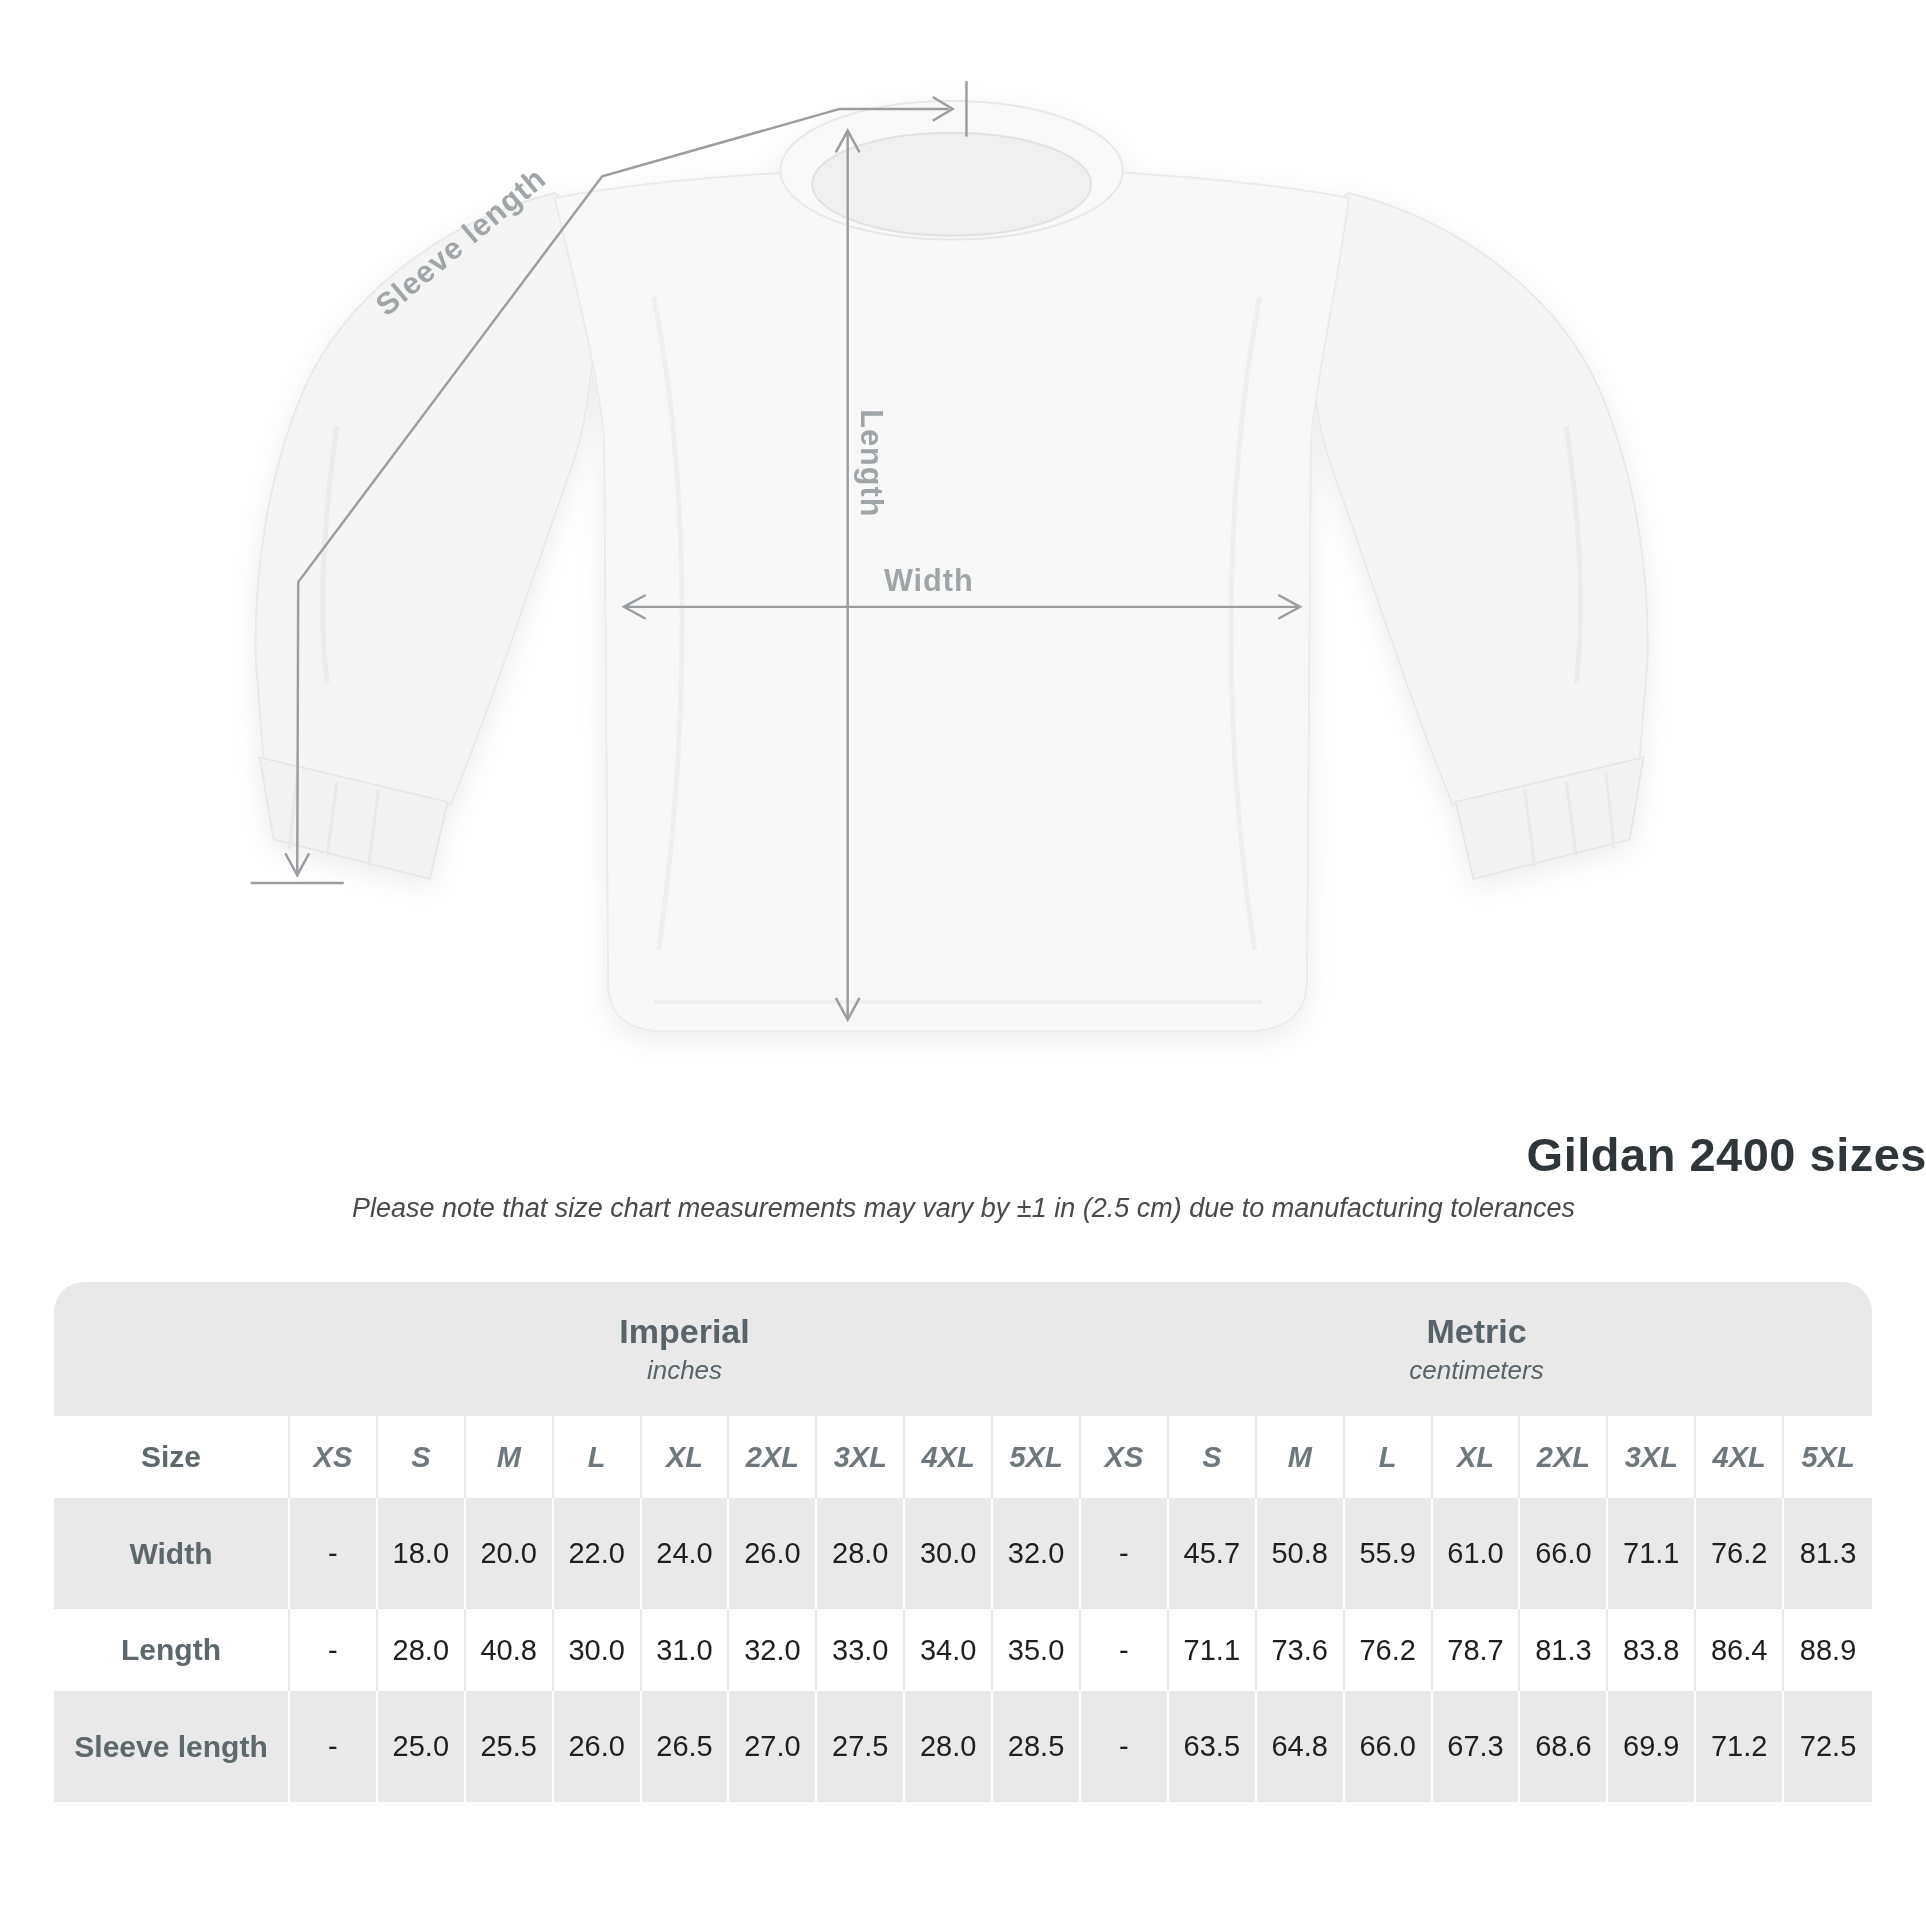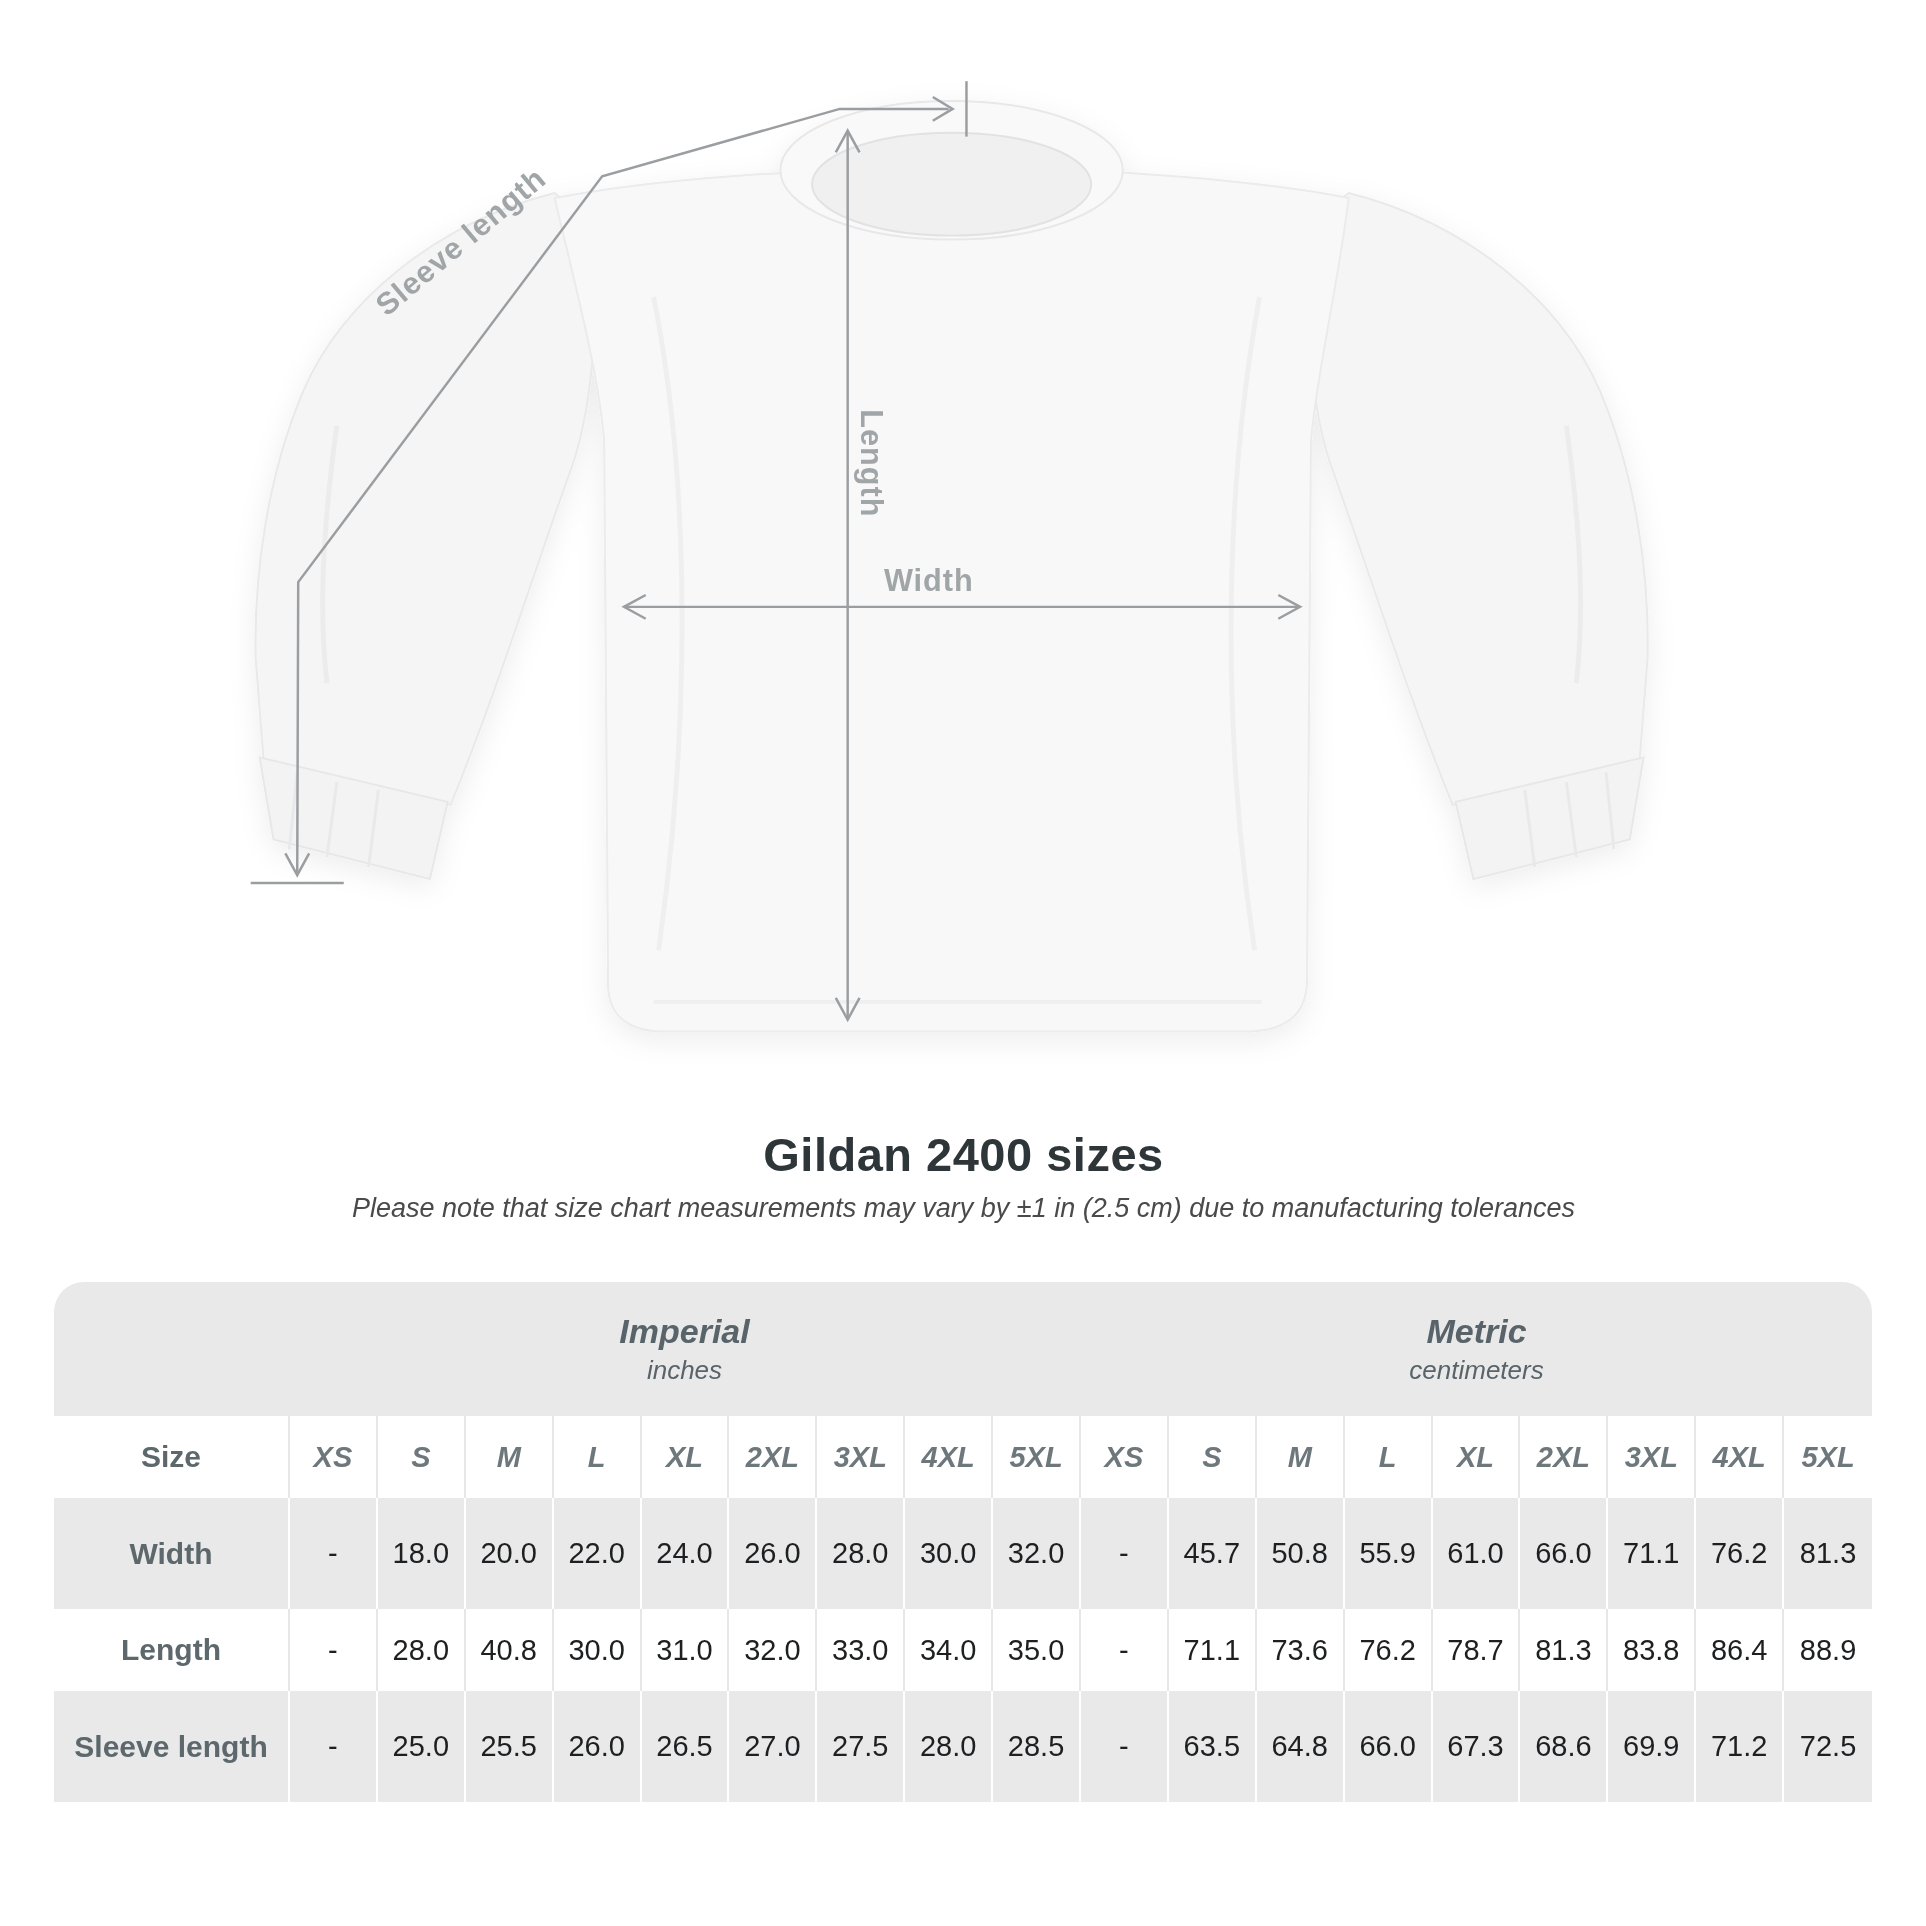--- a/index.html
+++ b/index.html
@@ -4,21 +4,21 @@
 <style>
   html,body{margin:0;padding:0;background:#ffffff;}
   #page{
     position:relative;width:1927px;height:1927px;background:#ffffff;overflow:hidden;
     font-family:"Liberation Sans","DejaVu Sans",sans-serif;
   }
   
   #figure{position:absolute;left:0;top:0;width:1927px;height:1089px;}
   
   .title{
-    position:absolute;left:0;top:1127px;width:1927px;text-align:center;
+    position:absolute;left:0;top:1127px;width:1927px;text-align:right;
     font-size:47px;font-weight:bold;color:#2f3639;letter-spacing:0.5px;
   }
   .subtitle{
     position:absolute;left:0;top:1193px;width:1927px;text-align:center;
     font-size:27px;font-style:italic;color:#4a4a4a;
   }
   
   .size-table{
     position:absolute;left:54px;top:1282px;width:1818px;height:579px;
     border-radius:30px;overflow:hidden;
@@ -30,21 +30,21 @@
   }
   .trow>div:last-child{border-right:none;}
   .row-header{height:134px;background:#e9e9ea;}
   .row-header>div{border-color:transparent;}
   .row-white{height:112px;background:#ffffff;}
   .row-white>div{border-color:#e7e7e8;}
   .row-gray{background:#e9e9ea;}
   .row-gray>div{border-color:#ffffff;}
   .h112{height:111px;}
   .h113{height:82px;}
-  .group-name{font-size:34px;font-weight:bold;font-style:italic;color:#59646a;text-align:center;}
+  .group-name{font-size:34px;font-weight:bold;color:#59646a;text-align:center;}
   .group-unit{font-size:26px;font-style:italic;color:#59646a;margin-top:4px;}
   .col-imperial{grid-column:2 / span 9;}
   .col-metric{grid-column:11 / span 9;}
   .size-label,.row-label{font-size:30px;font-weight:bold;color:#5d686c;}
   .size-cell{font-size:29px;font-weight:bold;color:#6e787c;font-style:italic;}
   .val{font-size:29px;color:#1d1f20;}
 </style>
 </head>
 <body>
 

